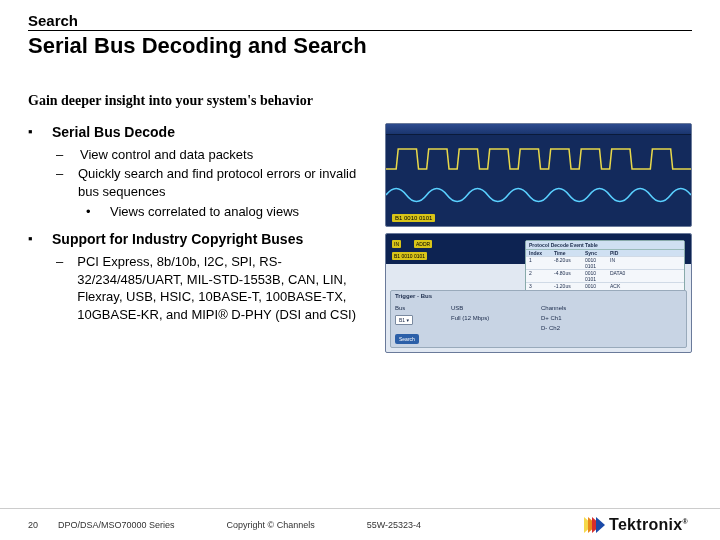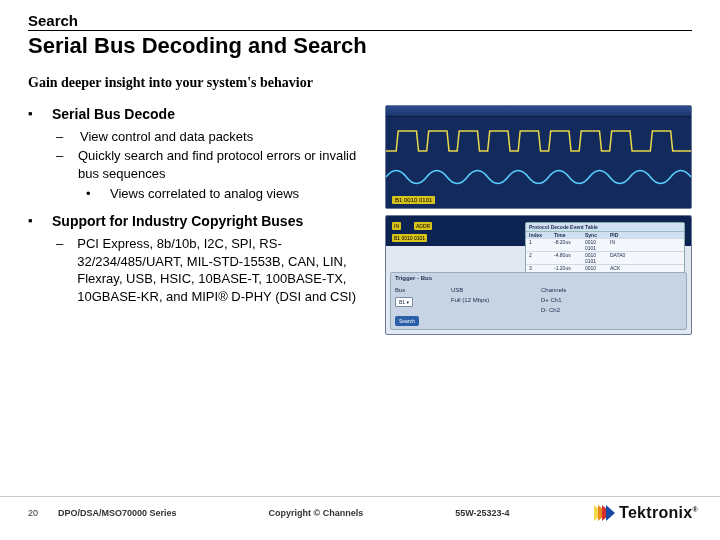--- a/index.html
+++ b/index.html
@@ -18,21 +18,21 @@
   .kicker {
     font-size: 15px;
     font-weight: bold;
     border-bottom: 1.5px solid #000;
     padding-bottom: 1px;
     margin-bottom: 2px;
   }
   .title {
     font-size: 22px;
     font-weight: bold;
-    margin-bottom: 16px;
+    margin-bottom: 34px;
   }
   .subtitle {
     font-size: 14px;
     font-weight: bold;
     margin-bottom: 14px;
     font-family: Liberation Serif, serif;
   }
   .columns {
     display: flex;
     gap: 12px;
@@ -162,31 +162,31 @@
     position: absolute;
     background: #fff;
     border: 1px solid #7a8aa0;
     font-size: 5px;
     padding: 1px 3px;
     border-radius: 1px;
   }
 
   .footer {
     position: absolute;
-    left: 0; right: 0; bottom: 12px;
+    left: 0; right: 0; bottom: 0;
     height: 32px;
     border-top: 1px solid #ccc;
     display: flex;
     align-items: center;
     font-size: 9px;
     color: #333;
-    padding: 0 22px 0 28px;
+    padding: 0 32px 0 28px;
   }
   .footer .pg { width: 30px; }
-  .footer .mid { flex: 1; display: flex; gap: 92px; font-weight: bold; }
+  .footer .mid { flex: 1; display: flex; gap: 52px; }
   .logo {
     display: flex;
     align-items: center;
     gap: 4px;
   }
   .logo .chevs {
     display: flex;
     height: 18px;
     align-items: center;
   }

